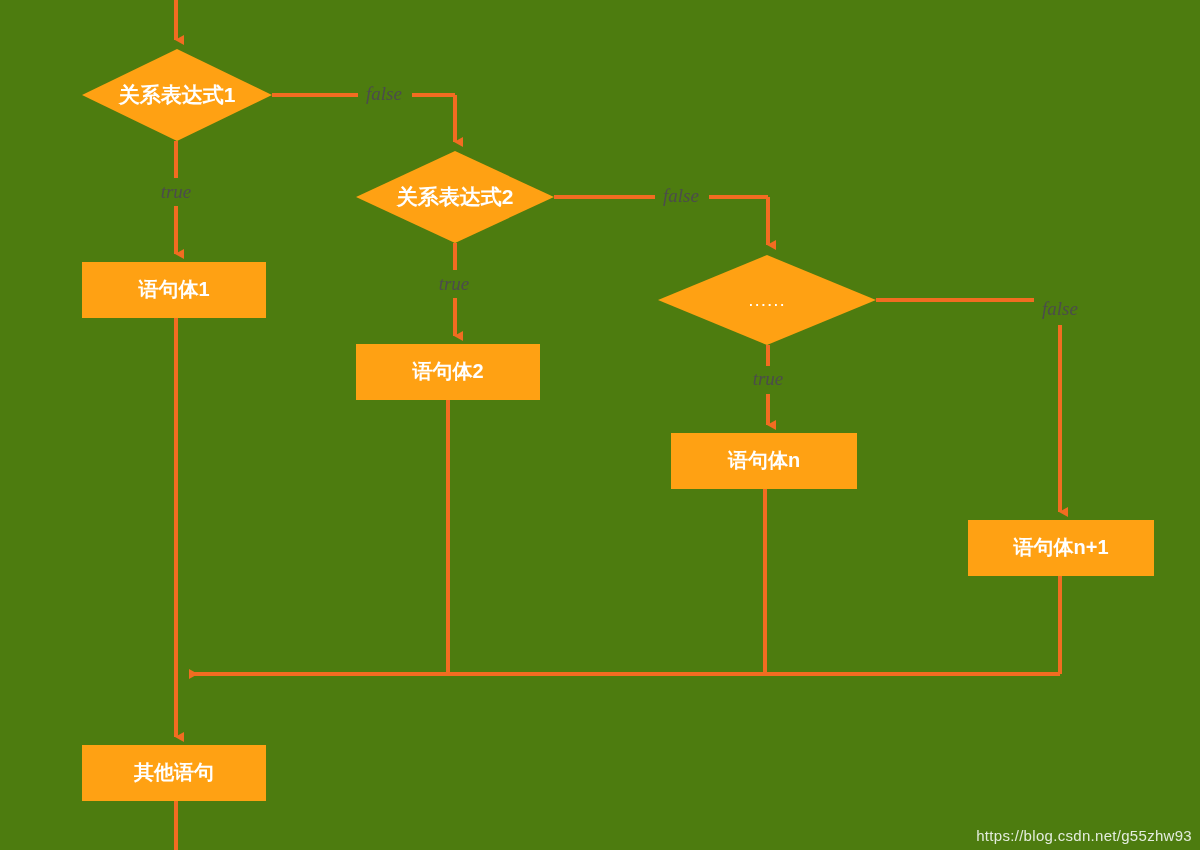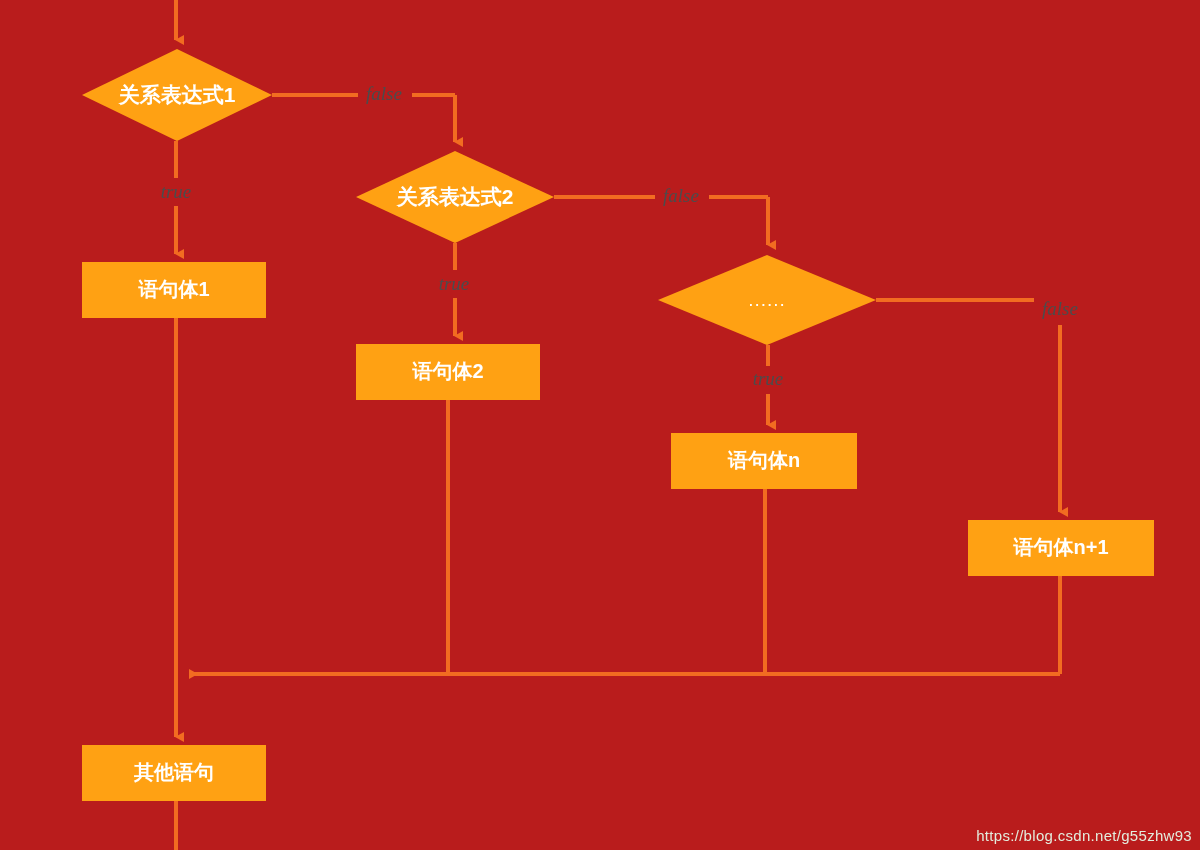--- a/index.html
+++ b/index.html
@@ -7,21 +7,21 @@
     padding: 0;
     background: #ebf2e6;
   }
   body {
     font-family: "Liberation Sans", sans-serif;
   }
   #canvas-wrap {
     position: relative;
     width: 1200px;
     height: 850px;
-    background: #b91c1c;
+    background: #4d7c0f;
     overflow: hidden;
   }
   svg#flow {
     position: absolute;
     top: 0;
     left: 0;
     width: 1200px;
     height: 850px;
     display: block;
   }

